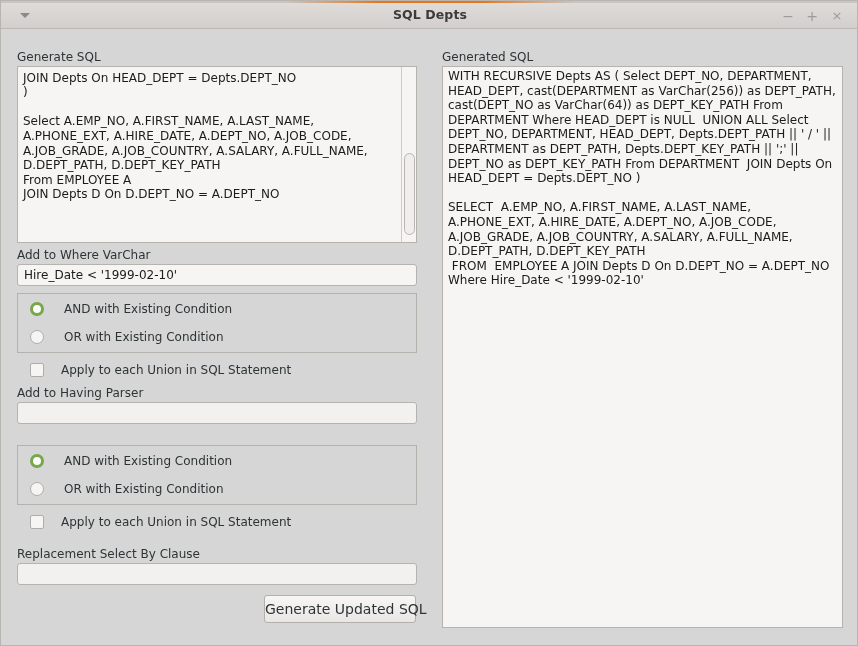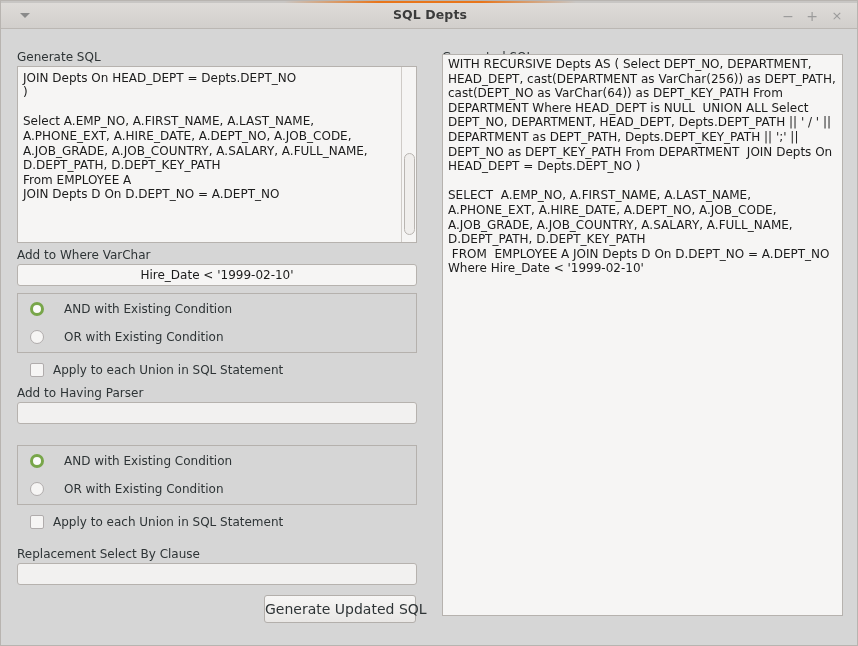--- a/index.html
+++ b/index.html
@@ -134,21 +134,20 @@
     background: #f2f1f0;
     border: 1px solid #b6b2ae;
     border-radius: 3px;
     box-sizing: border-box;
     font-family: "DejaVu Sans", sans-serif;
     font-size: 12px;
     color: #1b1b1b;
     padding: 0 6px;
     line-height: 20px;
     outline: none;
-    text-align: center;
   }
   .entry.filled { background: #f6f5f4; }
 
   
   .frame {
     position: absolute;
     border: 1px solid #b5b1ad;
     background: transparent;
     box-sizing: border-box;
   }
@@ -178,20 +177,21 @@
     font-size: 12px;
     color: #2e3436;
     white-space: nowrap;
   }
 
   
   .check-row {
     position: absolute;
     display: flex;
     align-items: center;
+    gap: 8px;
   }
   .checkbox {
     width: 14px;
     height: 14px;
     box-sizing: border-box;
     background: #f6f5f4;
     border: 1px solid #b0acac;
     border-radius: 2px;
     flex: none;
   }
@@ -288,21 +288,21 @@
       <span class="check-label">Apply to each Union in SQL Statement</span>
     </div>
 
     <div class="pane-label" style="left:16px; top:517px;">Replacement Select By Clause</div>
     <input class="entry" type="text" style="left: 16px; top: 533px; width: 400px; height: 22px;" value="">
 
     <div class="btn" style="left:263px; top:565px; width:152px; height:28px;">Generate Updated SQL</div>
 
     <div class="pane-label" style="left:441px; top:20px;">Generated SQL</div>
 
-    <div class="textarea-box" style="left:441px; top:24px; width:401px; height:562px;">
+    <div class="textarea-box" style="left:441px; top:36px; width:401px; height:562px;">
       <div class="textarea-inner" style="width:399px; height:560px; top:0;">WITH RECURSIVE Depts AS ( Select DEPT_NO, DEPARTMENT, HEAD_DEPT, cast(DEPARTMENT as VarChar(256)) as DEPT_PATH, cast(DEPT_NO as VarChar(64)) as DEPT_KEY_PATH From DEPARTMENT Where HEAD_DEPT is NULL  UNION ALL Select DEPT_NO, DEPARTMENT, HEAD_DEPT, Depts.DEPT_PATH || ' / ' || DEPARTMENT as DEPT_PATH, Depts.DEPT_KEY_PATH || ';' || DEPT_NO as DEPT_KEY_PATH From DEPARTMENT  JOIN Depts On HEAD_DEPT = Depts.DEPT_NO )
 
 SELECT  A.EMP_NO, A.FIRST_NAME, A.LAST_NAME, A.PHONE_EXT, A.HIRE_DATE, A.DEPT_NO, A.JOB_CODE, A.JOB_GRADE, A.JOB_COUNTRY, A.SALARY, A.FULL_NAME, D.DEPT_PATH, D.DEPT_KEY_PATH
  FROM  EMPLOYEE A JOIN Depts D On D.DEPT_NO = A.DEPT_NO
 Where Hire_Date &lt; '1999-02-10'</div>
     </div>
 
   </div>
 </div>
 

